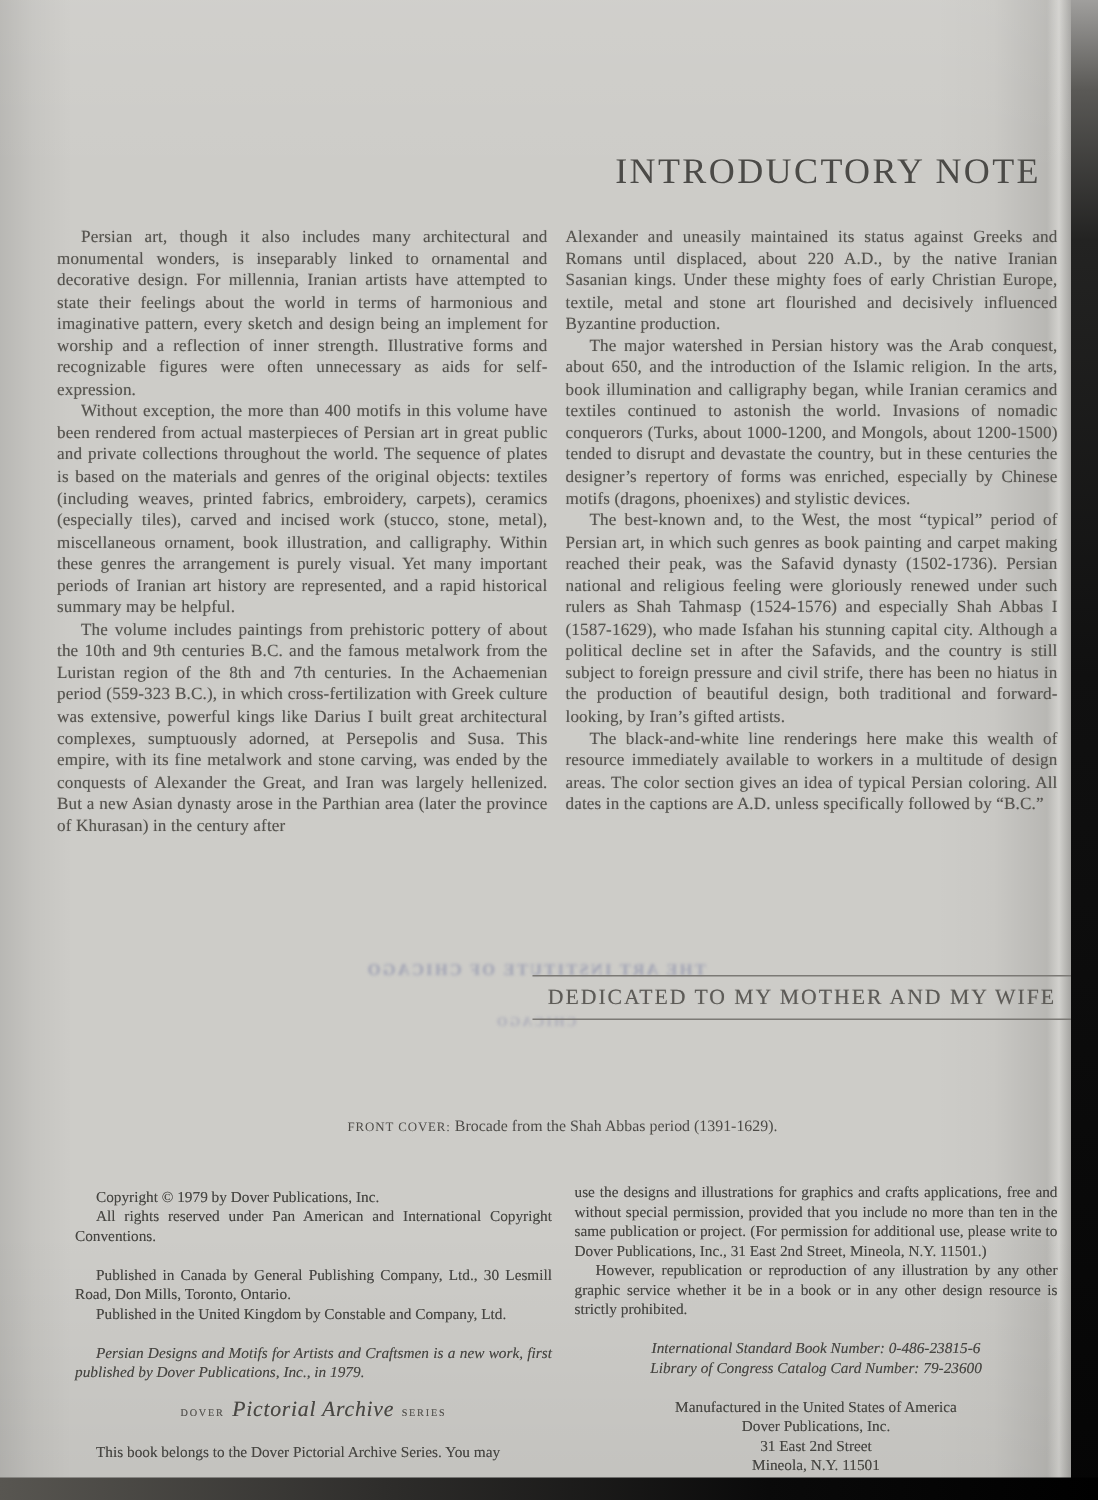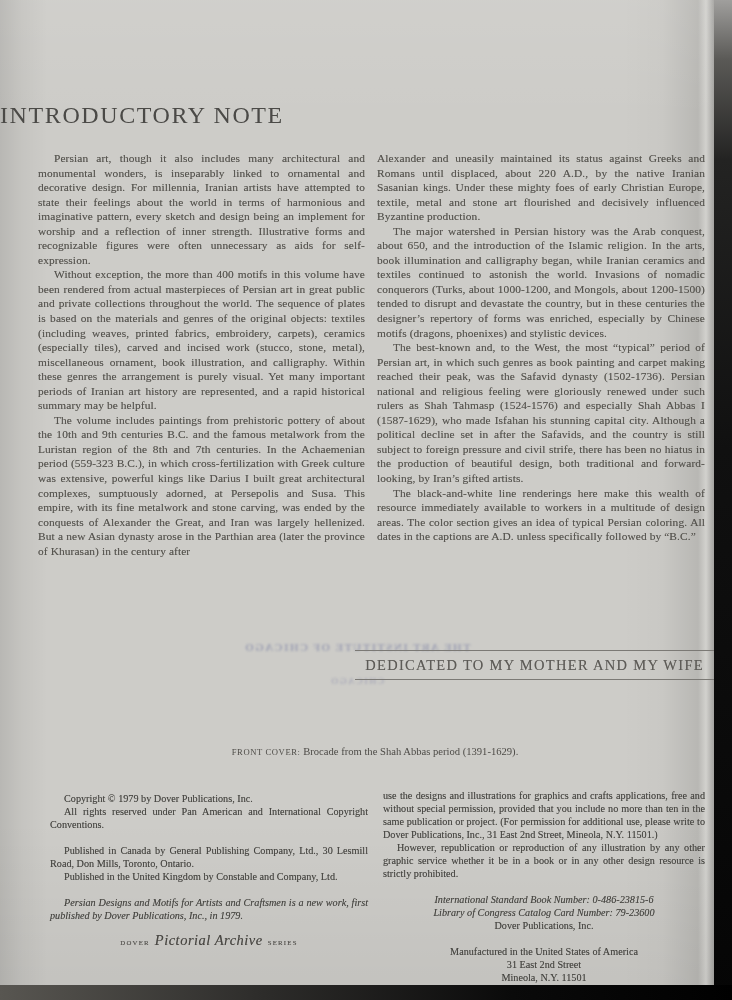--- a/index.html
+++ b/index.html
@@ -19,21 +19,21 @@
   }
   .edge-right{
     position:absolute;top:0;right:0;bottom:0;width:18px;
     background:linear-gradient(to bottom,#a09f9d 0%, #5a5956 6%, #232322 16%, #101010 45%, #050505 100%);
   }
   .edge-bottom{
     position:absolute;left:0;right:0;bottom:0;height:15px;
     background:linear-gradient(to right,#585651 0%, #2e2d2b 35%, #0a0a0a 70%, #000 100%);
   }
   .page-title{
-    position:absolute;top:86px;left:0;width:694px;text-align:left;
+    position:absolute;top:86px;left:0;width:694px;text-align:right;
     font-size:24px;letter-spacing:1.6px;color:#4b4a47;font-weight:400;
   }
   .col{position:absolute;top:151px;}
   .col-left{left:38px;width:327px;}
   .col-right{left:377px;width:328px;}
   .body-par{
     margin:0;font-size:11.4px;line-height:14.55px;text-align:justify;
     color:#56544f;text-indent:16px;letter-spacing:0.1px;
     text-shadow:0 0 0.5px rgba(86,84,79,0.55);
   }
@@ -104,27 +104,28 @@
 
 <div class="colophon col-copy-left">
   <p class="ind">Copyright © 1979 by Dover Publications, Inc.</p>
   <p class="ind">All rights reserved under Pan American and International Copyright Conventions.</p>
   <p class="ind gap">Published in Canada by General Publishing Company, Ltd., 30 Lesmill Road, Don Mills, Toronto, Ontario.</p>
   <p class="ind">Published in the United Kingdom by Constable and Company, Ltd.</p>
   <p class="ind gap italic">Persian Designs and Motifs for Artists and Craftsmen is a new work, first published by Dover Publications, Inc., in 1979.</p>
   <p class="logo-line">
     <span class="logo-small">DOVER</span><span class="logo-script">Pictorial Archive</span><span class="logo-small">SERIES</span>
   </p>
+  <p class="ind gap">This book belongs to the Dover Pictorial Archive Series. You may</p>
 </div>
 
 <div class="colophon col-copy-right">
   <p class="no-indent">use the designs and illustrations for graphics and crafts applications, free and without special permission, provided that you include no more than ten in the same publication or project. (For permission for additional use, please write to Dover Publications, Inc., 31 East 2nd Street, Mineola, N.Y. 11501.)</p>
   <p class="ind">However, republication or reproduction of any illustration by any other graphic service whether it be in a book or in any other design resource is strictly prohibited.</p>
   <p class="centered gap italic">International Standard Book Number: 0-486-23815-6</p>
   <p class="centered italic">Library of Congress Catalog Card Number: 79-23600</p>
+  <p class="centered gap">Manufactured in the United States of America</p>
   <p class="centered">Dover Publications, Inc.</p>
-  <p class="centered gap">Manufactured in the United States of America</p>
   <p class="centered">31 East 2nd Street</p>
   <p class="centered">Mineola, N.Y. 11501</p>
 </div>
 
 <div class="edge-right"></div>
 <div class="edge-bottom"></div>
 
 </body></html>

